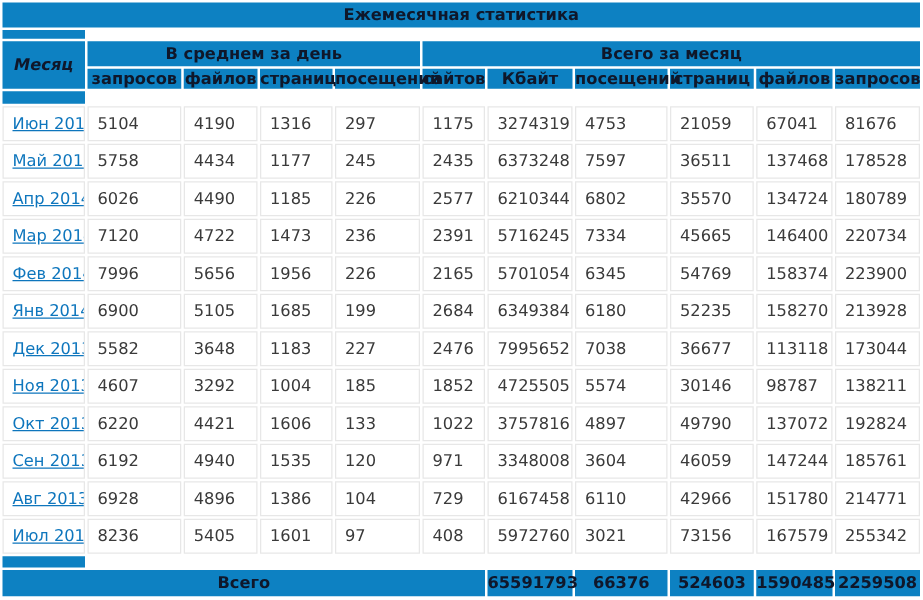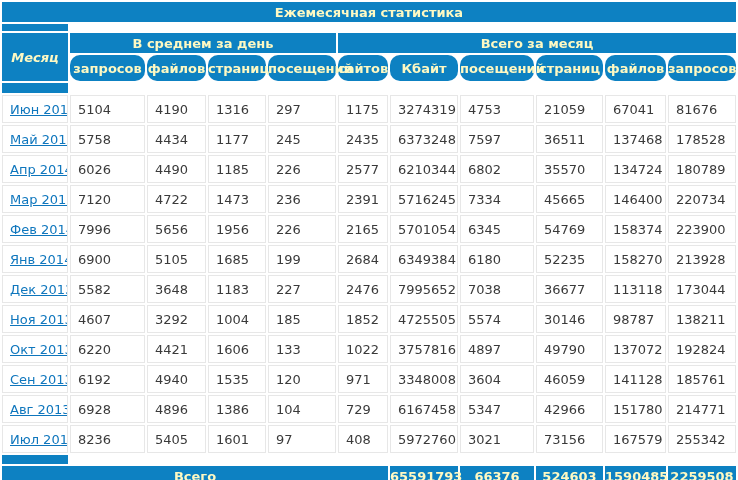--- a/index.html
+++ b/index.html
@@ -6,28 +6,28 @@
   body{font-family:"DejaVu Sans","Liberation Sans",sans-serif;}
   table.stats{
     width:738px;
     table-layout:fixed;
     border-collapse:separate;
     border-spacing:2px;
     font-size:13px;
   }
   th.blue, td.blue{
     background:#0d81c2;
-    color:#fef9c3;
+    color:#0f172a;
     font-weight:bold;
     text-align:center;
     padding:0;
   }
   th.title-cell{height:20px;}
   th.group-cell{height:20px;}
-  th.col-cell{height:26px;border-radius:10px;}
+  th.col-cell{height:16px;}
   th.month-head{vertical-align:middle;font-style:italic;}
   tr.spacer-a td{height:7px;}
   tr.spacer-b td{height:10px;}
   tr.spacer-c td{height:9px;}
   tr.spacer-a td.empty, tr.spacer-b td.empty, tr.spacer-c td.empty{
     background:transparent;border:none;padding:0;
   }
   td.data{
     height:26px;
     border:1px solid #e7e7e7;
@@ -224,33 +224,33 @@
       <tr>
         <td class="data"><a href="#">Сен 2013</a></td>
         <td class="data">6192</td>
         <td class="data">4940</td>
         <td class="data">1535</td>
         <td class="data">120</td>
         <td class="data">971</td>
         <td class="data">3348008</td>
         <td class="data">3604</td>
         <td class="data">46059</td>
-        <td class="data">141128</td>
+        <td class="data">147244</td>
         <td class="data">185761</td>
       </tr>
 
       <tr>
         <td class="data"><a href="#">Авг 2013</a></td>
         <td class="data">6928</td>
         <td class="data">4896</td>
         <td class="data">1386</td>
         <td class="data">104</td>
         <td class="data">729</td>
         <td class="data">6167458</td>
-        <td class="data">5347</td>
+        <td class="data">6110</td>
         <td class="data">42966</td>
         <td class="data">151780</td>
         <td class="data">214771</td>
       </tr>
 
       <tr>
         <td class="data"><a href="#">Июл 2013</a></td>
         <td class="data">8236</td>
         <td class="data">5405</td>
         <td class="data">1601</td>

